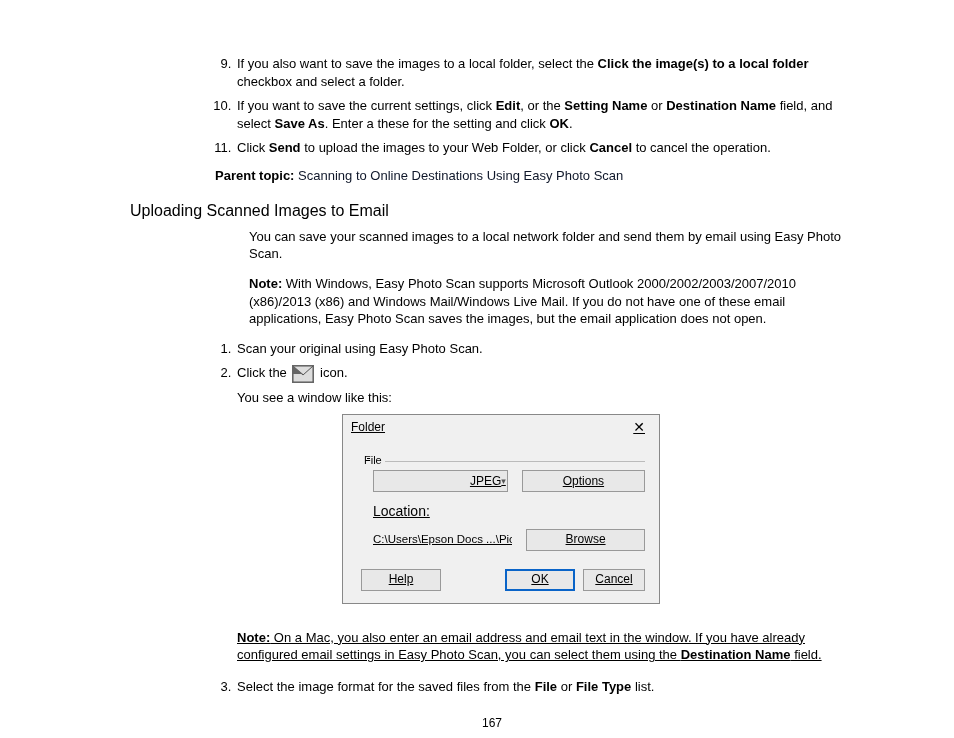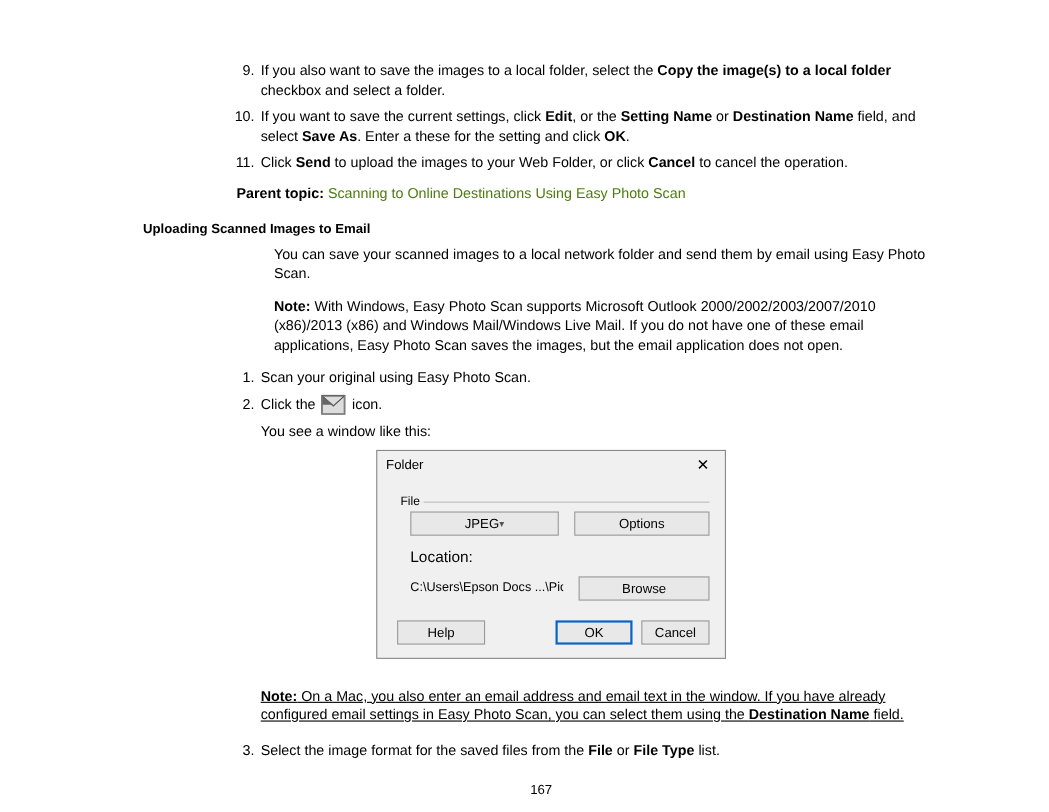--- a/index.html
+++ b/index.html
@@ -17,24 +17,24 @@
     list-style: decimal;
     margin: 0 0 10px 0;
     padding-left: 105px;
   }
   ol.numbered > li {
     margin-bottom: 7px;
     padding-left: 2px;
   }
   .bold { font-weight: bold; }
   .parent-topic { margin-left: 85px; margin-top: 6px; margin-bottom: 14px; }
-  .parent-topic a { color: #4d7c0f; text-decoration: none; }
+  .parent-topic a { color: #0f172a; text-decoration: none; }
   h2.section-heading {
-    font-size: 12px;
-    font-weight: bold;
+    font-size: 16px;
+    font-weight: normal;
     margin: 16px 0 6px 0;
   }
   .body-text { margin-left: 119px; margin-bottom: 12px; }
   .inline-icon {
     display: inline-block;
     vertical-align: middle;
     width: 20px;
     height: 16px;
     border: 1px solid #666;
     background: #d9d9d9;
@@ -56,20 +56,21 @@
     margin-bottom: 25px;
   }
   .dialog {
     width: 316px;
     border: 1px solid #888;
     background: #f0f0f0;
     font-family: 'Segoe UI', Tahoma, sans-serif;
     font-size: 12px;
     color: #000;
     padding-bottom: 12px;
+    text-decoration: underline;
   }
   .dialog-title {
     display: flex;
     justify-content: space-between;
     align-items: center;
     padding: 4px 10px 4px 8px;
     font-size: 12px;
   }
   .dialog-close {
     font-size: 14px;
@@ -100,21 +101,21 @@
     margin: 8px 14px 0 30px;
     gap: 14px;
   }
   .combo {
     width: 140px;
     height: 22px;
     border: 1px solid #999;
     background: #e8e8e8;
     display: flex;
     align-items: center;
-    justify-content: center;
+    justify-content: flex-end;
     padding: 0 1px;
     font-size: 12px;
     box-sizing: border-box;
   }
   .combo-arrow { font-size: 9px; color: #555; }
   .btn {
     height: 22px;
     border: 1px solid #999;
     background: #e8e8e8;
     display: inline-flex;
@@ -154,21 +155,21 @@
     font-weight: normal;
     font-size: 12px;
     margin-top: 20px;
   }
 </style>
 </head>
 <body>
 
 <ol class="numbered" start="9">
   <li>
-    <span>If you also want to save the images to a local folder, select the </span><span class="bold">Copy the image(s) to a local folder</span><span> checkbox and select a folder.</span>
+    <span>If you also want to save the images to a local folder, select the </span><span class="bold">Click the image(s) to a local folder</span><span> checkbox and select a folder.</span>
   </li>
   <li>
     <span>If you want to save the current settings, click </span><span class="bold">Edit</span><span>, or the </span><span class="bold">Setting Name</span><span> or </span><span class="bold">Destination Name</span><span> field, and select </span><span class="bold">Save As</span><span>. Enter a these for the setting and click </span><span class="bold">OK</span><span>.</span>
   </li>
   <li>
     <span>Click </span><span class="bold">Send</span><span> to upload the images to your Web Folder, or click </span><span class="bold">Cancel</span><span> to cancel the operation.</span>
   </li>
 </ol>
 
 <div class="parent-topic">

